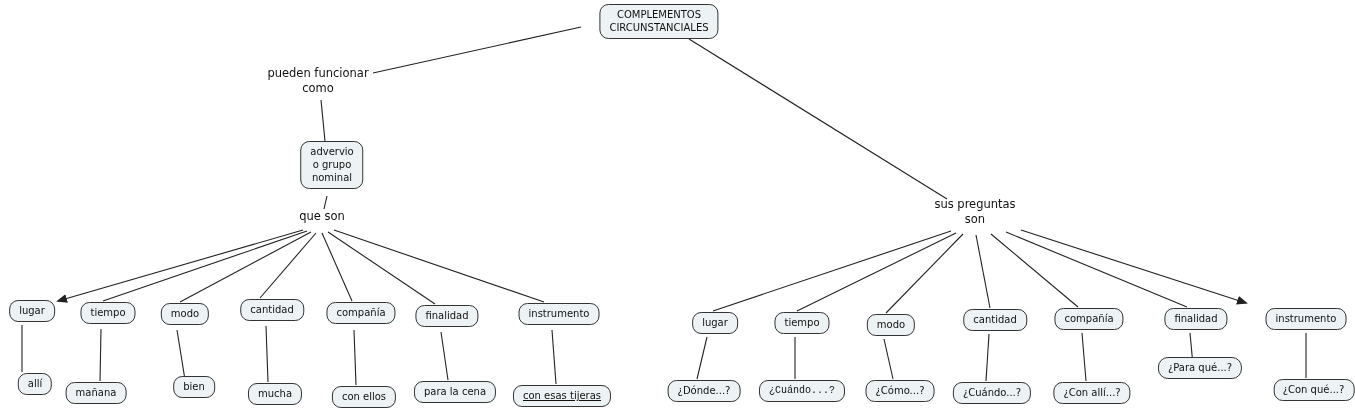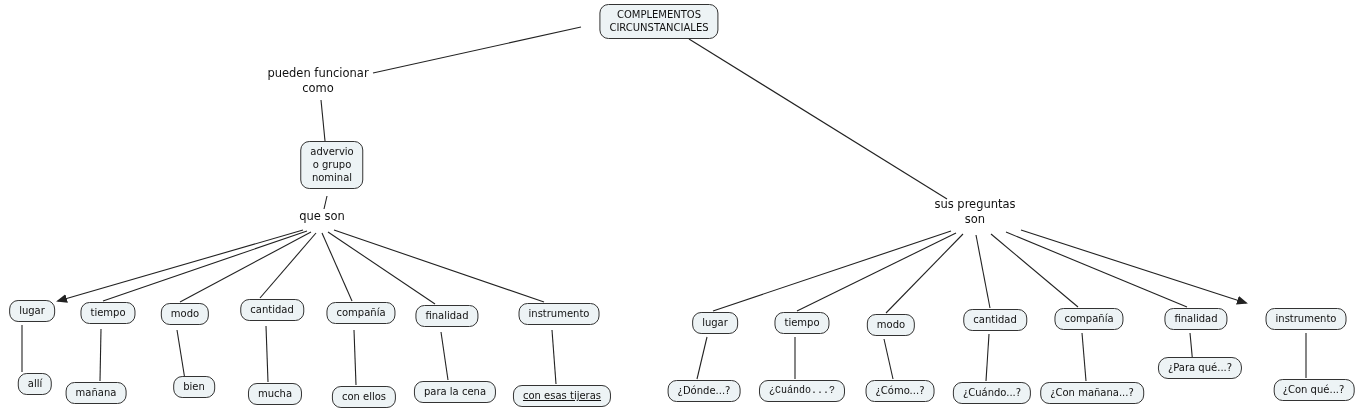--- a/index.html
+++ b/index.html
@@ -151,17 +151,17 @@
   <div class="node" style="left:883px;  top:314px;">modo</div>
   <div class="node" style="left:987px;  top:309px;">cantidad</div>
   <div class="node" style="left:1081px; top:308px;">compañía</div>
   <div class="node" style="left:1188px; top:308px;">finalidad</div>
   <div class="node" style="left:1298px; top:308px;">instrumento</div>
 
   <div class="node" style="left:696px;  top:380px;">¿Dónde...?</div>
   <div class="node" style="left:794px;  top:380px;font-family:Liberation Mono, monospace;">¿Cuándo...?</div>
   <div class="node" style="left:892px;  top:380px;">¿Cómo...?</div>
   <div class="node" style="left:984px;  top:382px;">¿Cuándo...?</div>
-  <div class="node" style="left:1084px; top:382px;">¿Con mañana...?</div>
+  <div class="node" style="left:1084px; top:382px;">¿Con allí...?</div>
   <div class="node" style="left:1192px; top:357px;border-radius:10px;">¿Para qué...?</div>
   <div class="node" style="left:1306px; top:379px;padding-left:8px;">¿Con qué...?</div>
 
 </div>
 
 </body></html>

